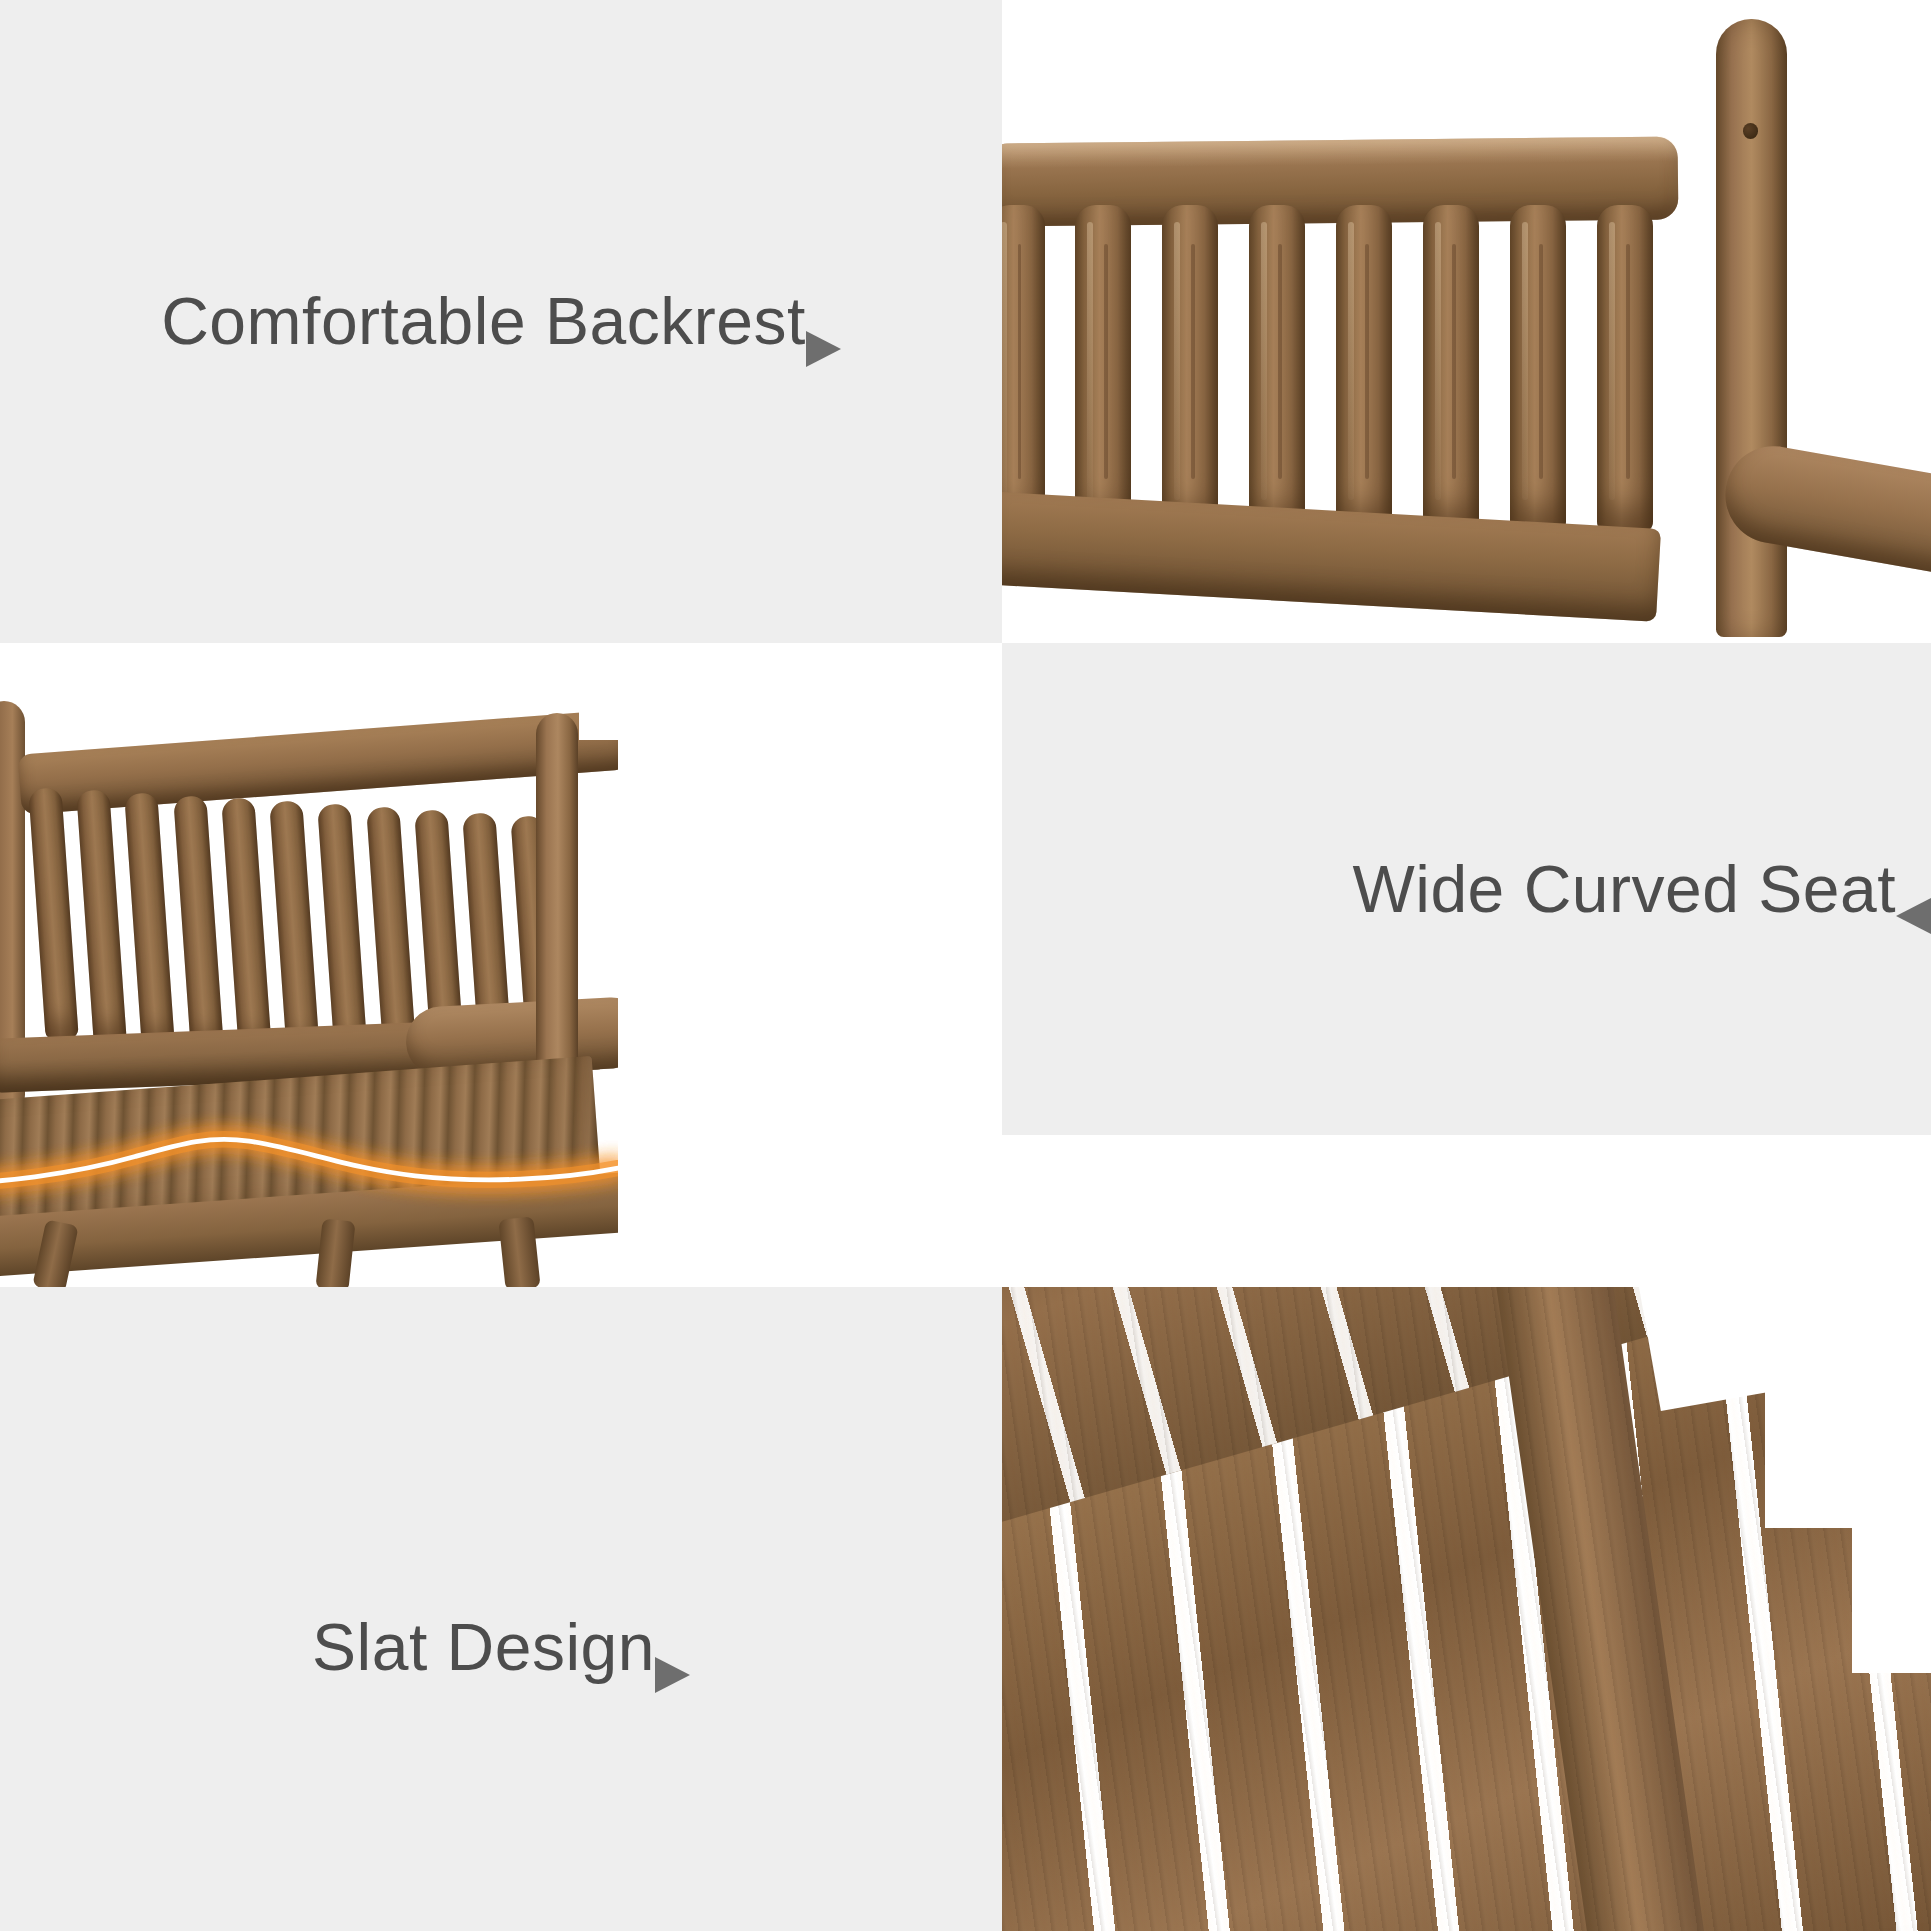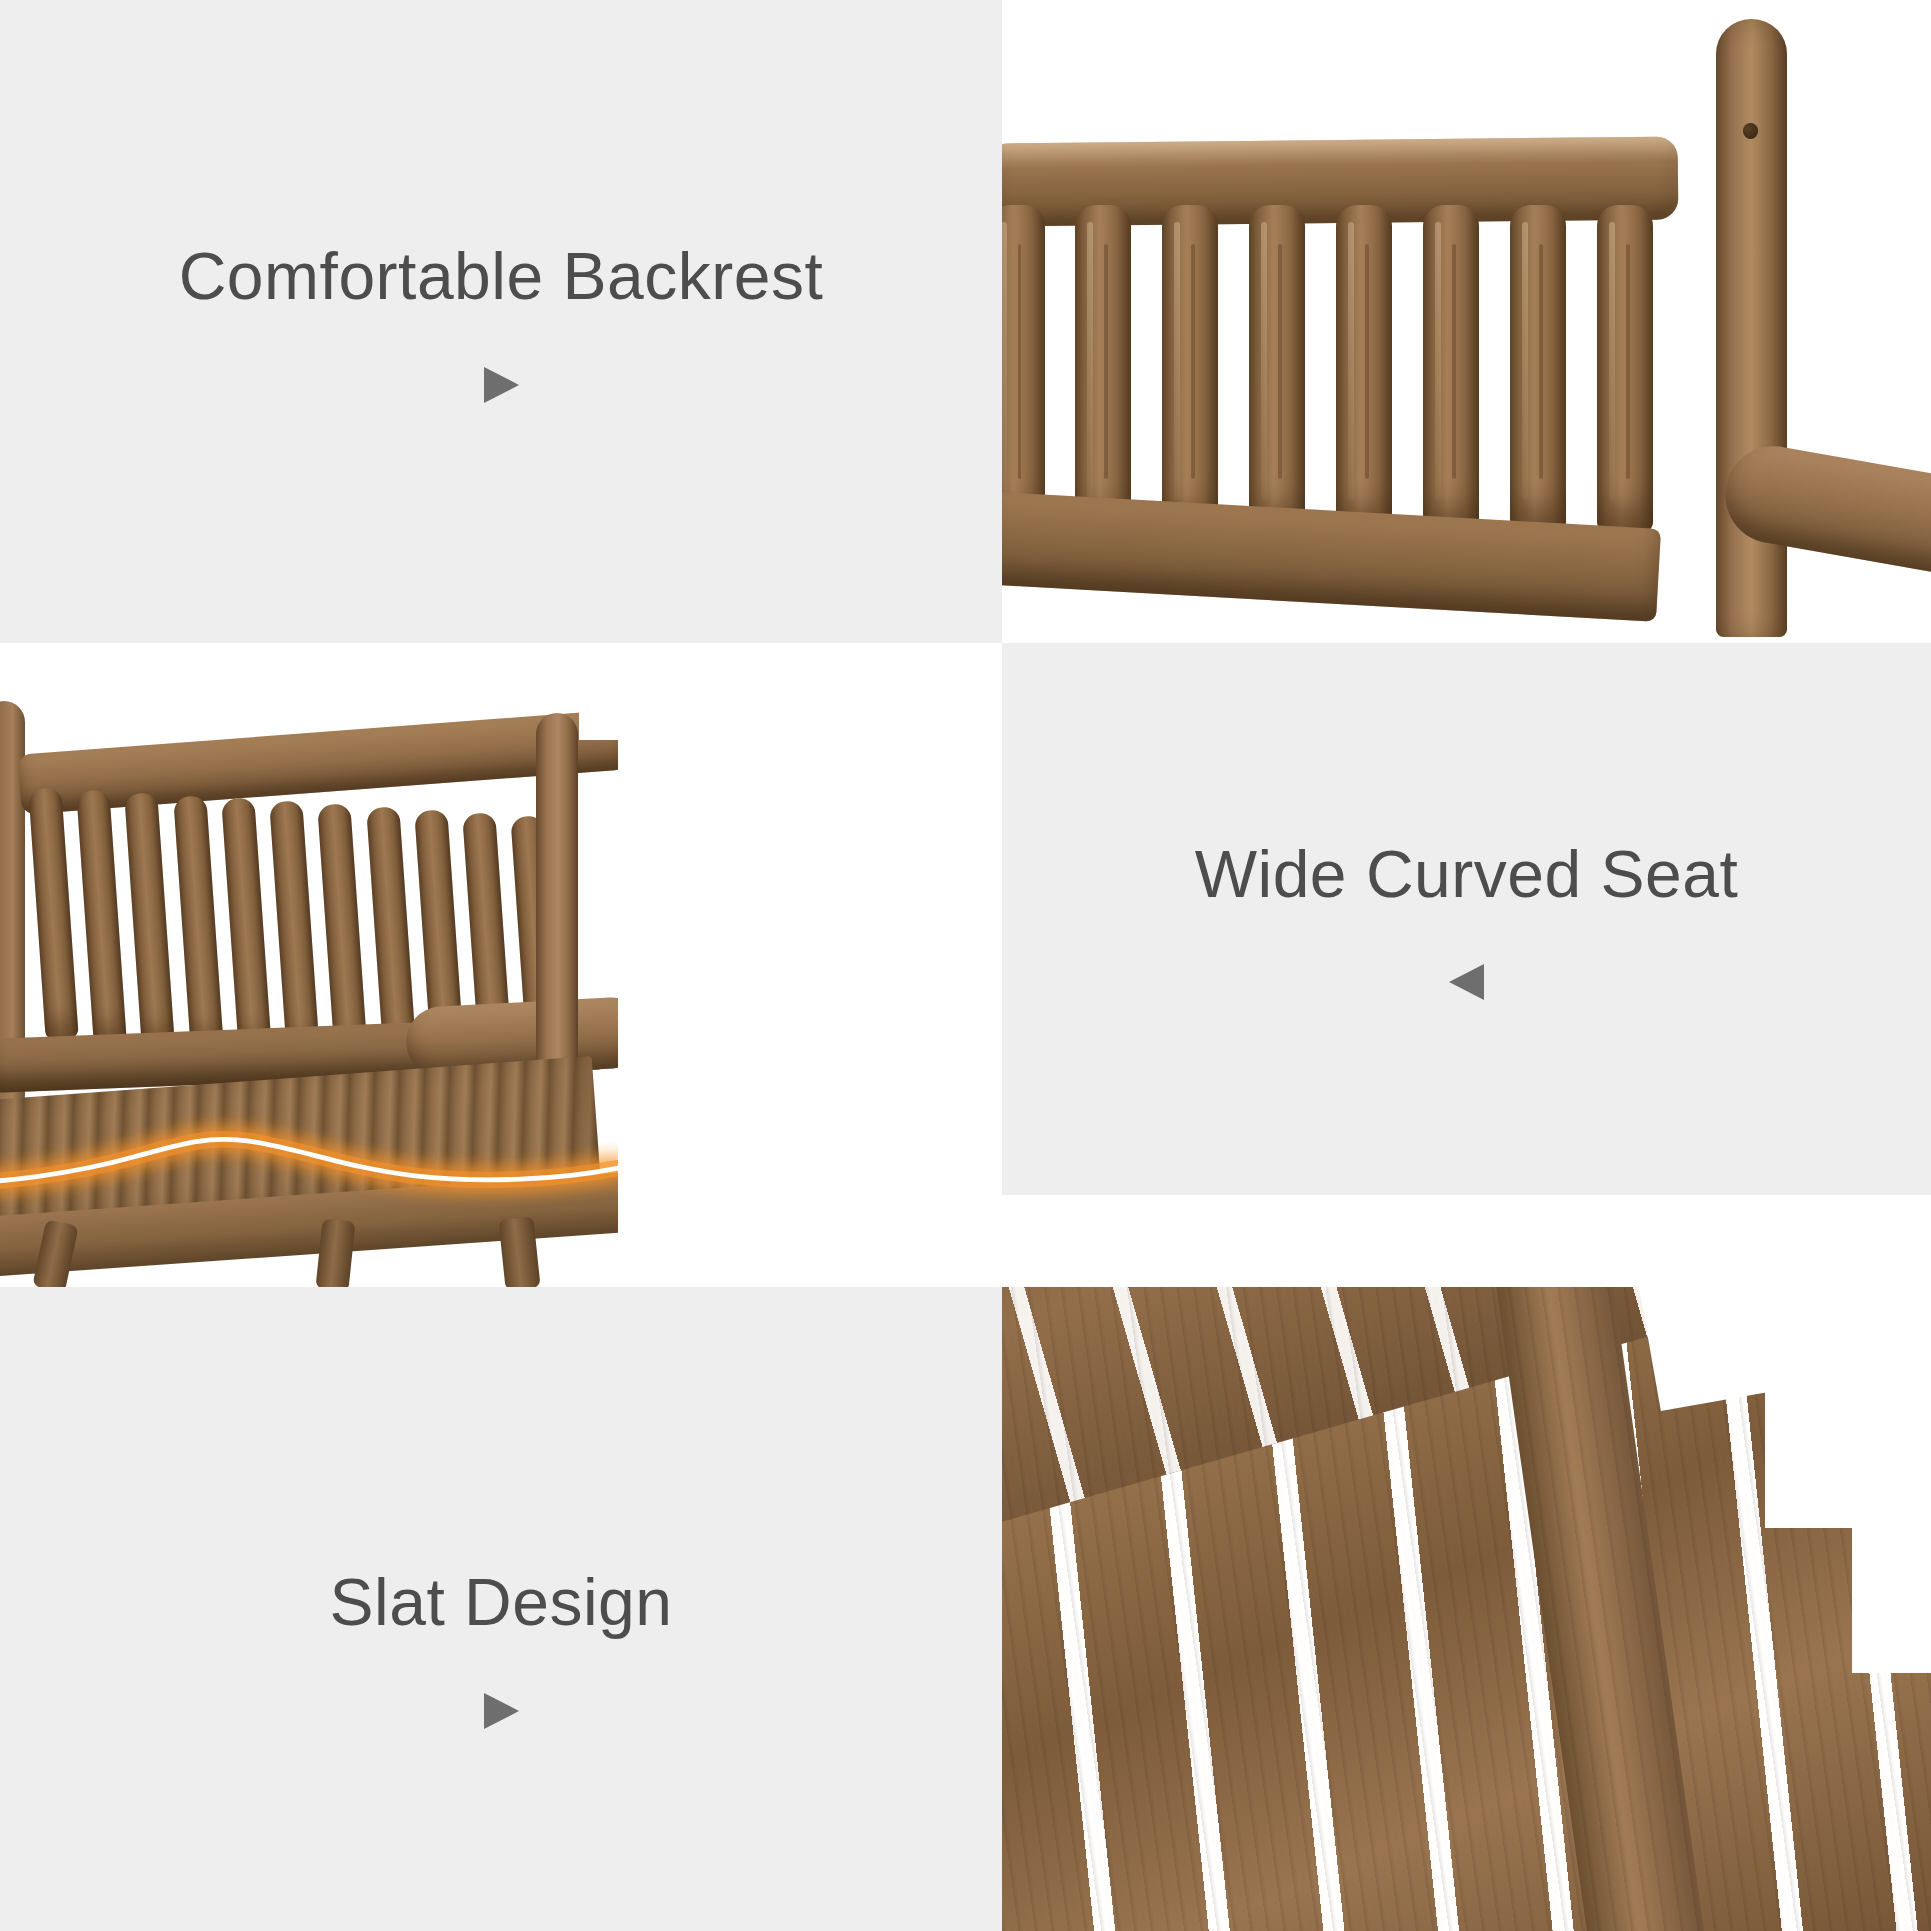--- a/index.html
+++ b/index.html
@@ -12,21 +12,21 @@
   .grid {
     position:relative;
     width:1931px; height:1931px;
   }
   .panel { position:absolute; overflow:hidden; }
 
   
   .panel.text {
     background:#eeeeee;
     display:flex;
-    flex-direction:column;
+    flex-direction:row;
     align-items:center;
     justify-content:center;
   }
   .caption {
     color:#4d4d4d;
     font-size:66px;
     font-weight:400;
     letter-spacing:0.5px;
     line-height:1.1;
     white-space:nowrap;
@@ -285,21 +285,21 @@
         <path d="M 0 122 C 60 118, 130 112, 200 92 C 250 78, 278 70, 318 76 C 372 84, 420 104, 490 112 C 560 120, 640 116, 700 104" fill="none" stroke="#f5922a" stroke-width="17" stroke-linecap="round" opacity="0.85" filter="url(#glowf)"></path>
         <path d="M 0 122 C 60 118, 130 112, 200 92 C 250 78, 278 70, 318 76 C 372 84, 420 104, 490 112 C 560 120, 640 116, 700 104" fill="none" stroke="#ffffff" stroke-width="5" stroke-linecap="round"></path>
       </svg>
 
       <div class="whitecut" style="left:579px; top:0;   width:423px; height:97px;"></div>
       <div class="whitecut" style="left:0;     top:0;   width:1002px; height:48px;"></div>
       <div class="whitecut" style="left:618px; top:97px; width:384px; height:547px;"></div>
     </div>
   </div>
 
-  <div class="panel text" style="left:1002px; top:643px; width:929px; height:552px;">
+  <div class="panel text" style="left:1002px; top:643px; width:929px; height:492px;justify-content:flex-end;">
     <div class="caption">Wide Curved Seat</div>
     <div class="arrow left"></div>
   </div>
 
   <div class="panel text" style="left:0; top:1287px; width:1002px; height:721px;">
     <div class="caption">Slat Design</div>
     <div class="arrow right"></div>
   </div>
 
   <div class="panel photo" style="left:1002px; top:1287px; width:929px; height:644px;">

